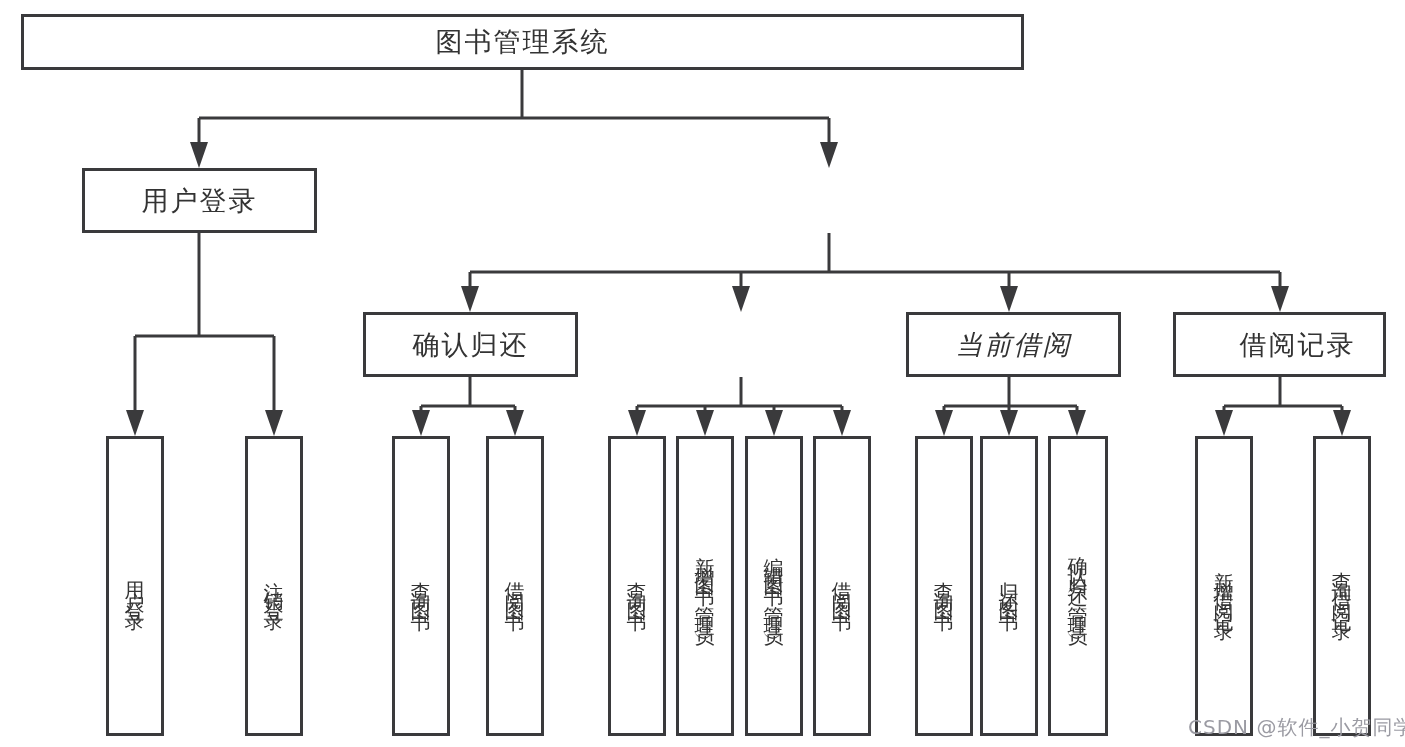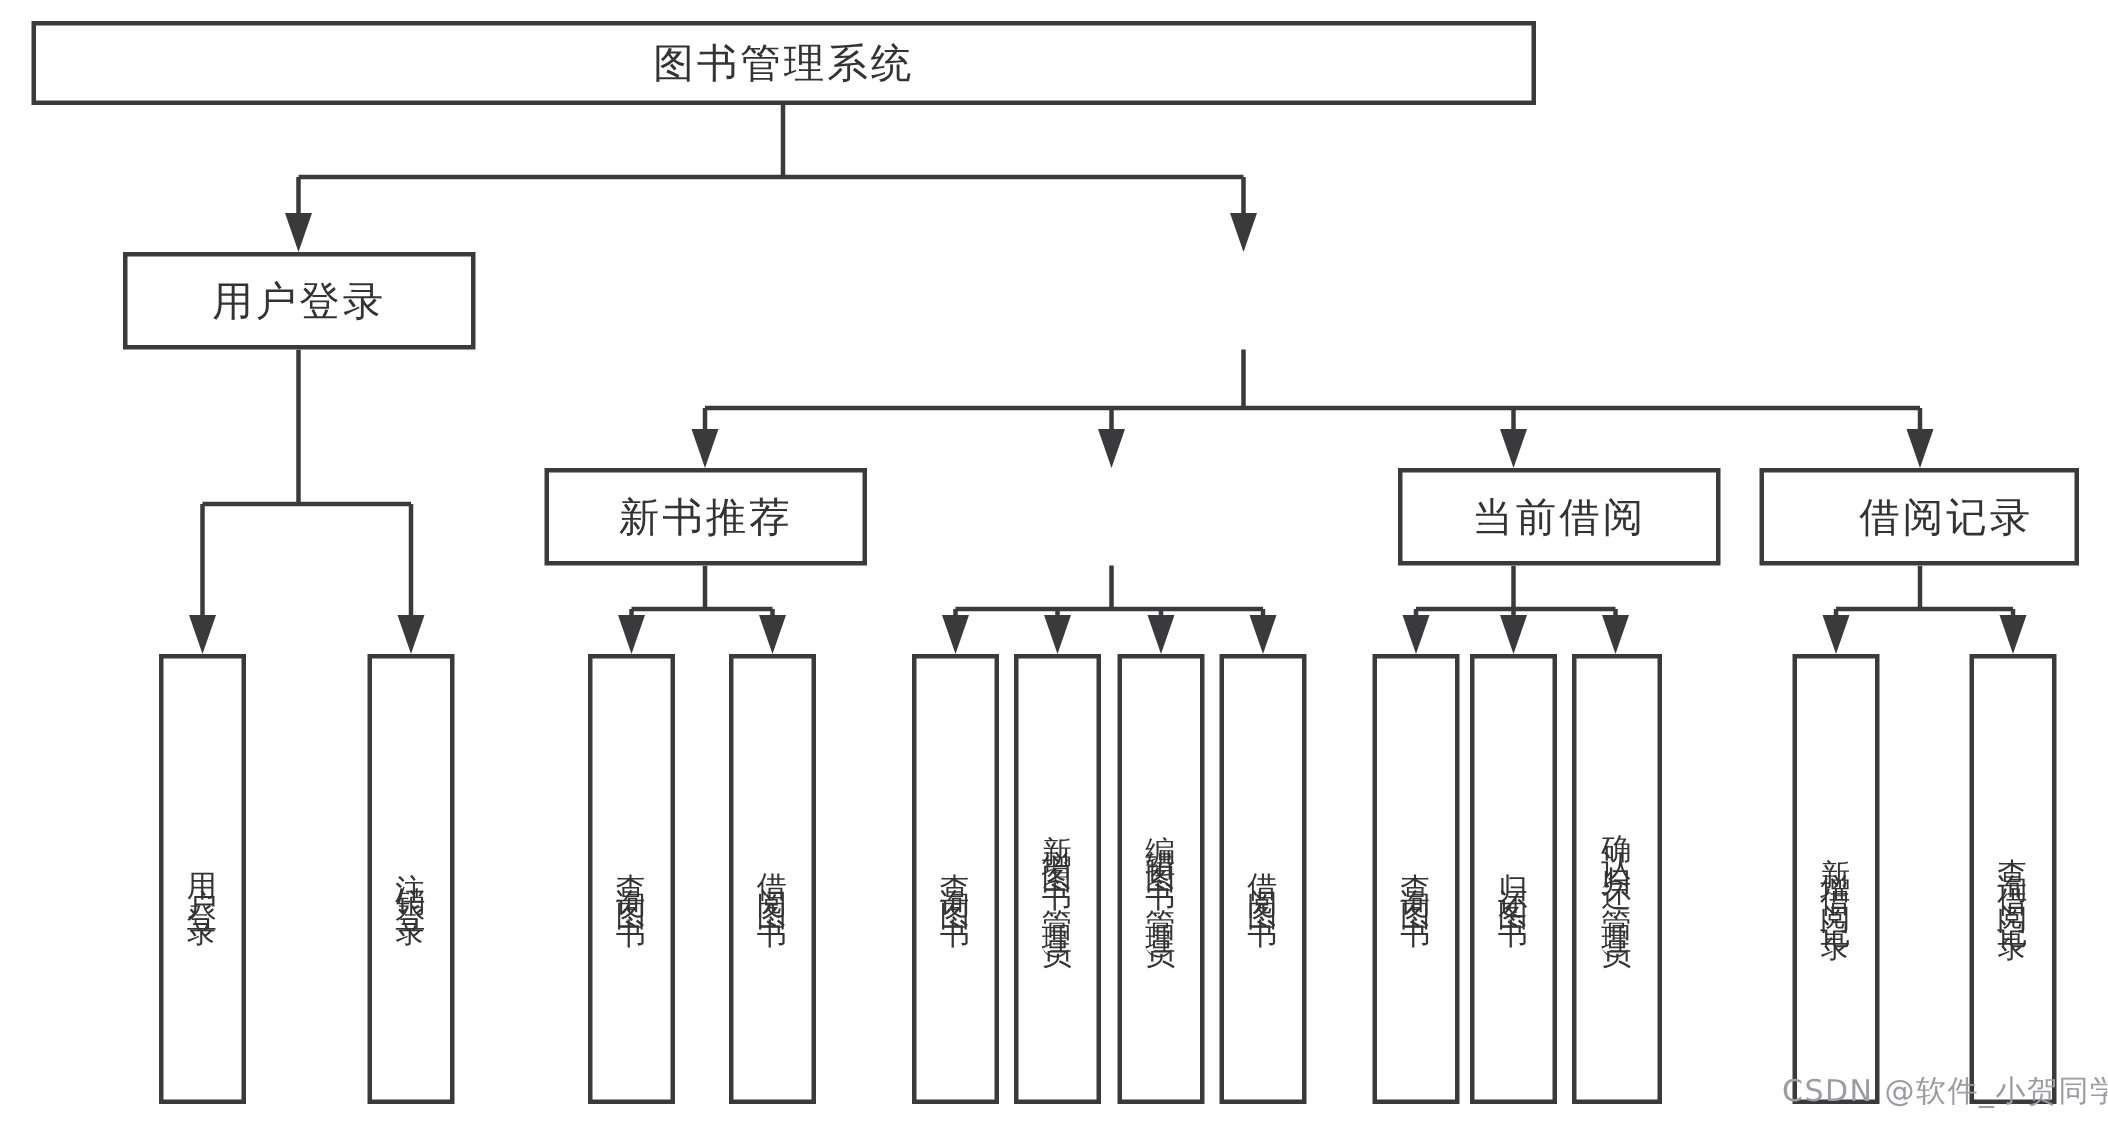--- a/index.html
+++ b/index.html
@@ -120,23 +120,23 @@
 
   <div class="hbox" style="left:21px;top:14px;width:1003px;height:56px;">
     <span>图书管理系统</span>
   </div>
 
   <div class="hbox" style="left:82px;top:168px;width:235px;height:65px;">
     <span>用户登录</span>
   </div>
 
   <div class="hbox" style="left:363px;top:312px;width:215px;height:65px;">
-    <span>新书推荐</span>
+    <span>确认归还</span>
   </div>
-  <div class="hbox" style="left:932px;top:312px;width:215px;height:65px;">
+  <div class="hbox" style="left:906px;top:312px;width:215px;height:65px;font-style:italic;">
     <span>当前借阅</span>
   </div>
   <div class="hbox" style="left:1173px;top:312px;width:213px;height:65px;padding-left:36px;">
     <span>借阅记录</span>
   </div>
 
   <div class="vbox" style="left:106px;">
     <span class="vtext">用户登录</span>
   </div>
   <div class="vbox" style="left:245px;">

